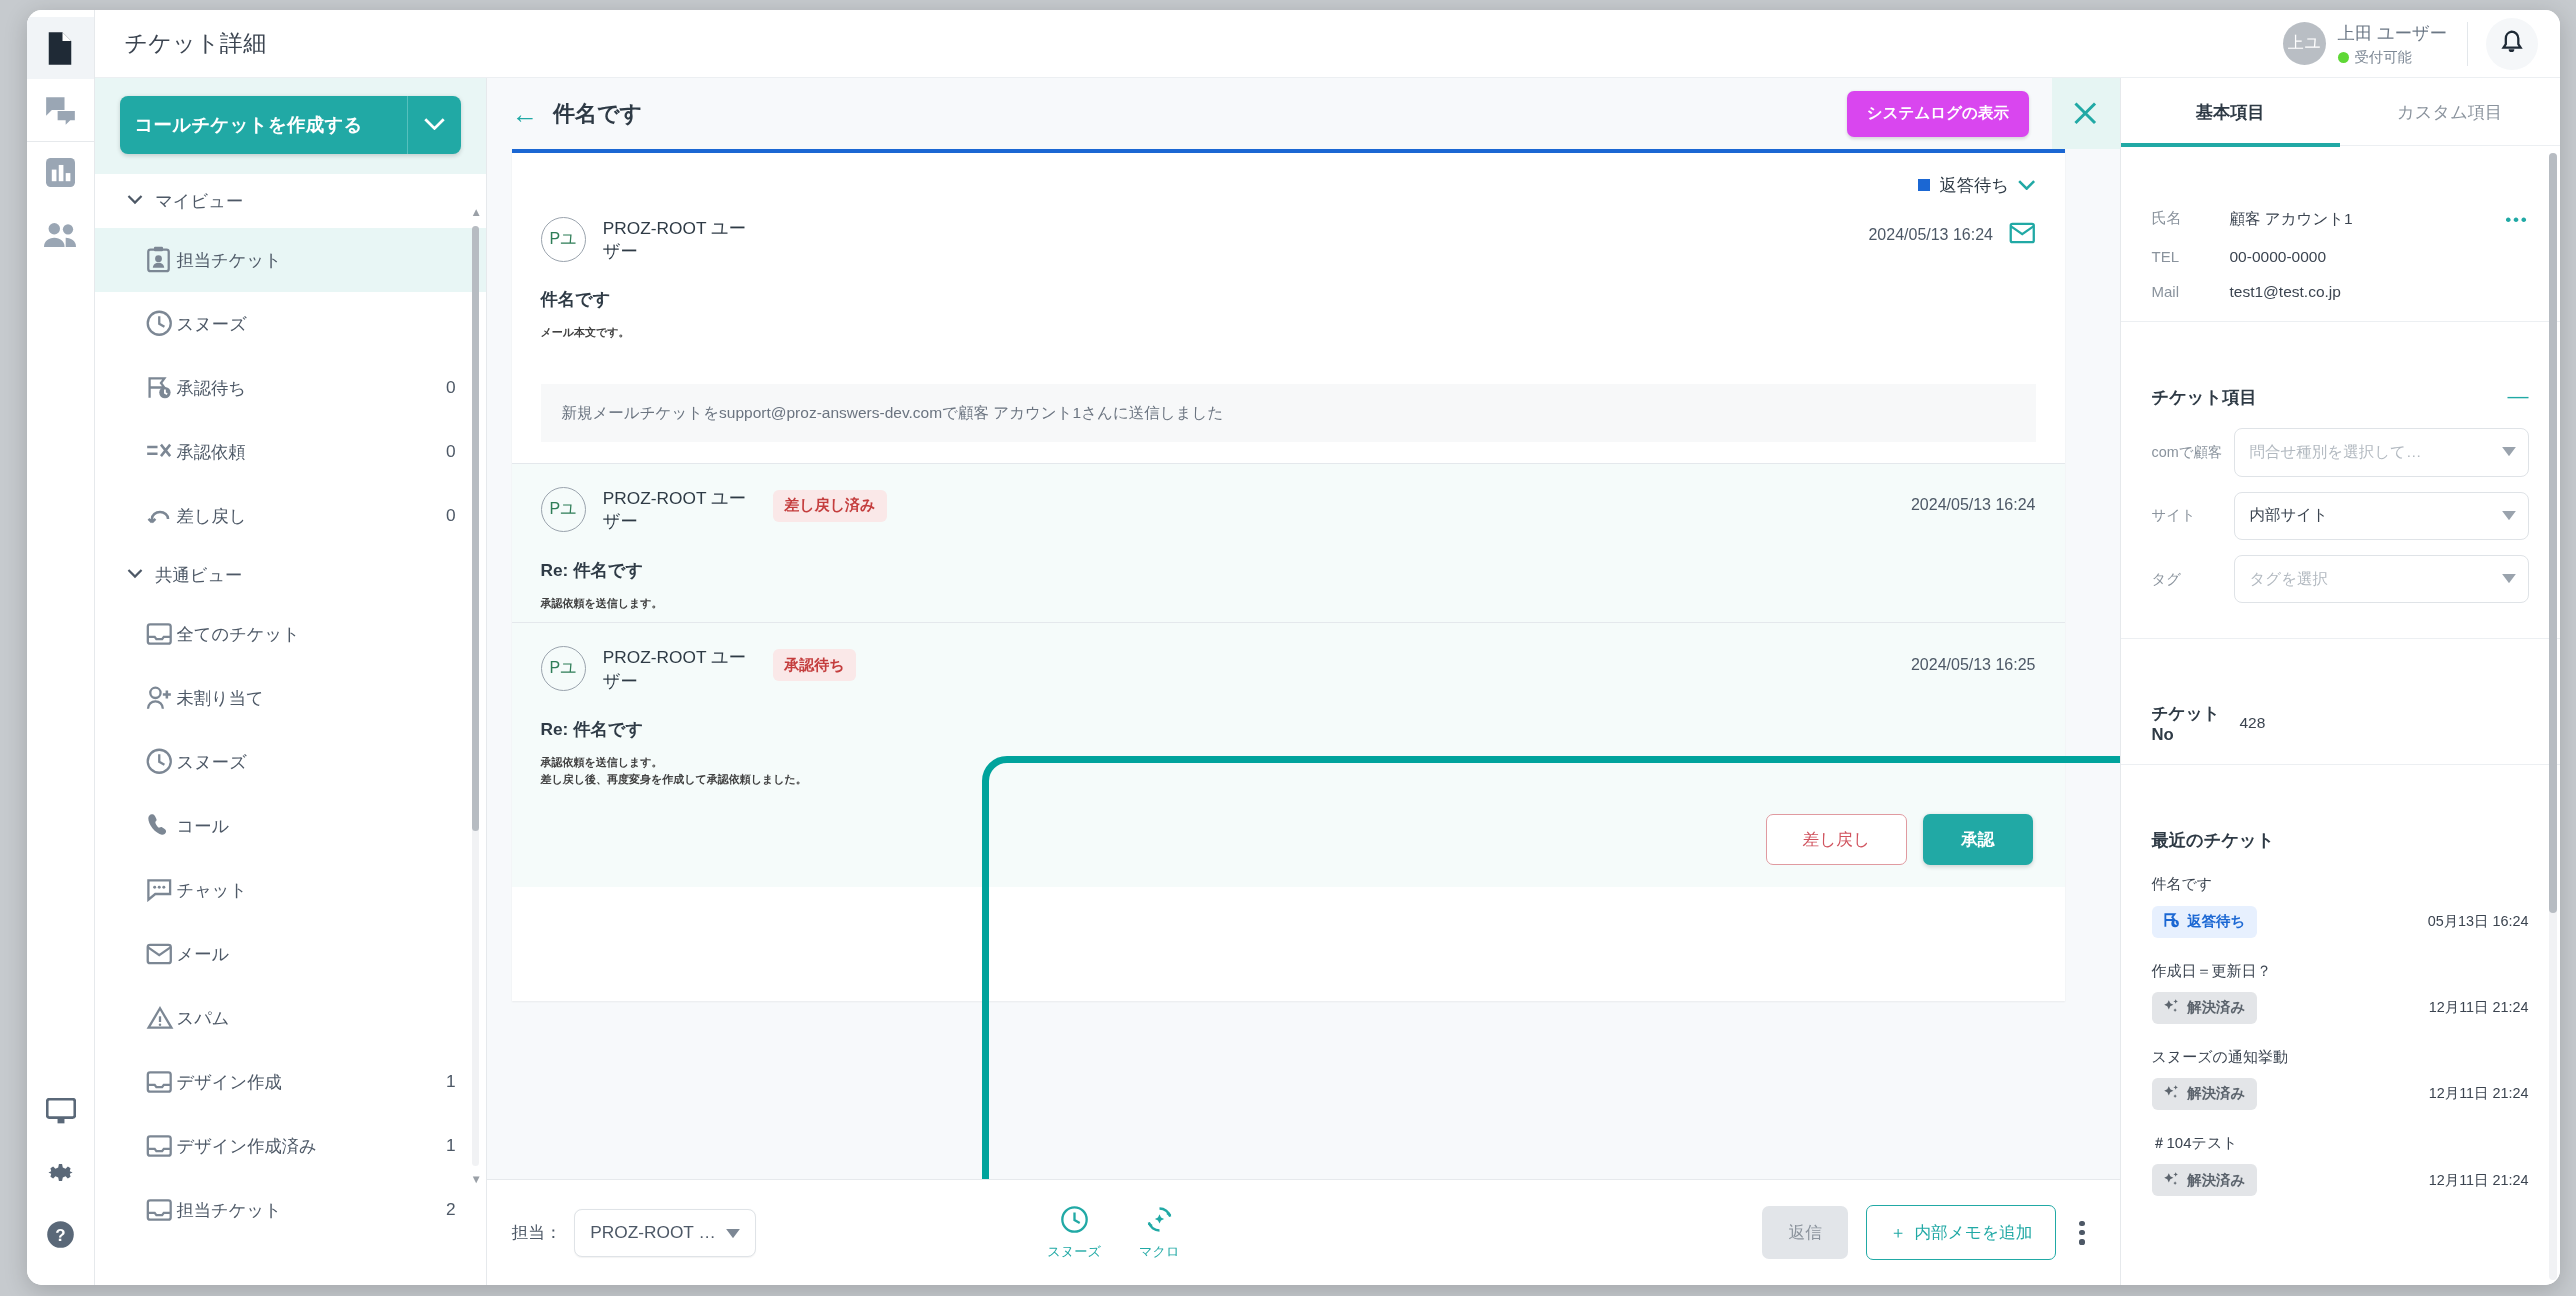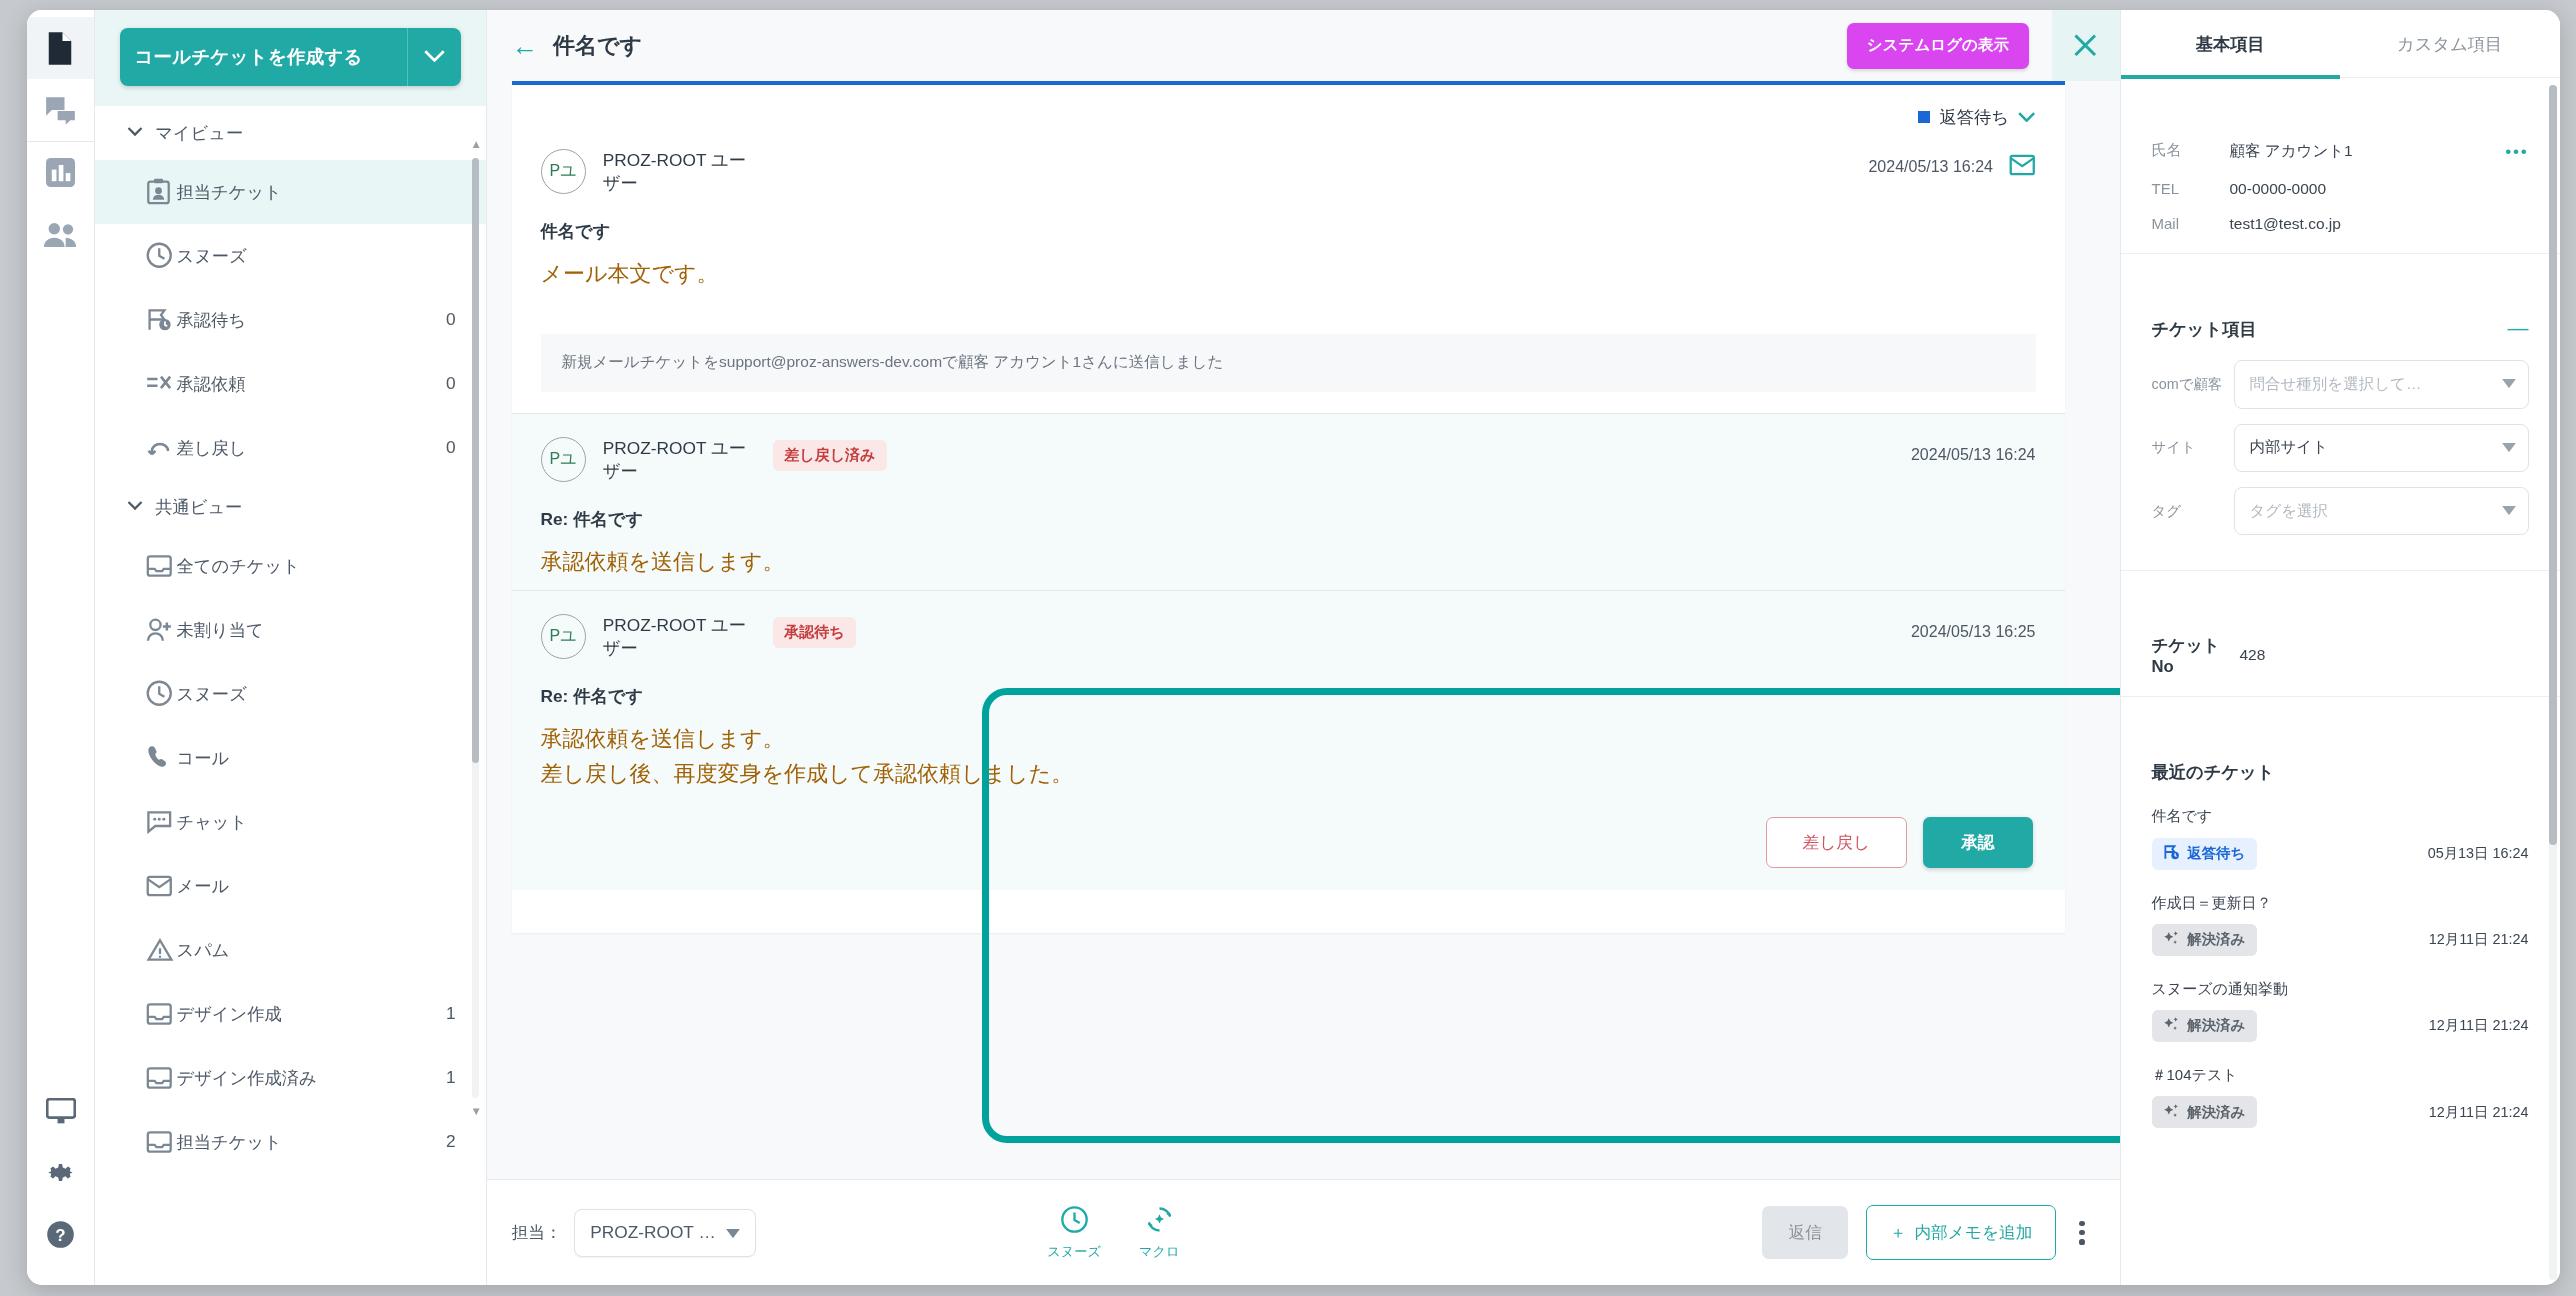--- a/index.html
+++ b/index.html
@@ -171,21 +171,21 @@
   .msg-name { font-size: 17.3px; color: #2e3a45; margin-left: 17.3px; max-width: 155px; line-height: 1.35; }
   .msg-badge {
     margin-left: 15px; margin-top: 3px;
     background: #fae8e8; color: #c43d3d;
     font-size: 15px; font-weight: 700;
     padding: 6.3px 11.5px; border-radius: 5.8px; white-space: nowrap;
   }
   .msg-time { margin-left: auto; font-size: 16px; color: #4d5866; padding-top: 9.2px; }
   .msg-mailicon { margin-left: 16px; padding-top: 5.8px; }
   .msg-subject { font-size: 17.3px; color: #2e3a45; font-weight: 700; margin: 24px 0 12.7px 0; }
-  .msg-body { font-size: 22px; color: #a16207; line-height: 1.6; }
+  .msg-body { font-size: 11px; color: #404040; line-height: 1.6; font-weight: bold; }
 
   .sysmsg {
     margin: 37px 29px 0 29px; background: #f7f8f9;
     font-size: 15.5px; color: #6b7480;
     padding: 18.4px 21px;
   }
 
   
   .highlight-wrap {
     position: absolute; left: 495px; top: 607px;
@@ -360,20 +360,44 @@
                 <circle cx="12" cy="12" r="11" fill="#5a6878"></circle>
                 <text x="12" y="17.5" font-size="14" font-weight="bold" fill="#ffffff" text-anchor="middle" font-family="Liberation Sans, sans-serif">?</text>
               </svg>
         </span>
       </div>
     </div>
   </div>
 
   <div class="main-col">
 
+    <div class="topbar">
+      <div class="topbar-title">チケット詳細</div>
+      <div class="topbar-right">
+        <div class="user-chip">
+          <div class="user-avatar">上ユ</div>
+          <div class="user-meta">
+            <div class="user-name">上田 ユーザー</div>
+            <div class="user-status">
+              <span class="status-dot"></span>
+              <span>受付可能</span>
+            </div>
+          </div>
+        </div>
+        <div class="topbar-div"></div>
+        <div class="bell-btn">
+          <span>
+            <svg width="25" height="28" viewBox="0 0 22 24">
+                  <path fill="none" stroke="#1f2a36" stroke-width="2" d="M11 2a6 6 0 016 6v5l2 3H4l2-3V8a6 6 0 015-6z"></path>
+                  <path fill="#1f2a36" d="M8.5 17.5h5a2.5 2.5 0 01-5 0z"></path>
+                </svg>
+          </span>
+        </div>
+      </div>
+    </div>
 
     <div class="body-row">
 
       <div class="leftnav">
         <div class="create-wrap">
           <div class="create-btn">
             <div class="create-btn-main">コールチケットを作成する</div>
             <div class="create-btn-caret">
               <span>
                 <svg width="21" height="12.7" viewBox="0 0 18 11">

